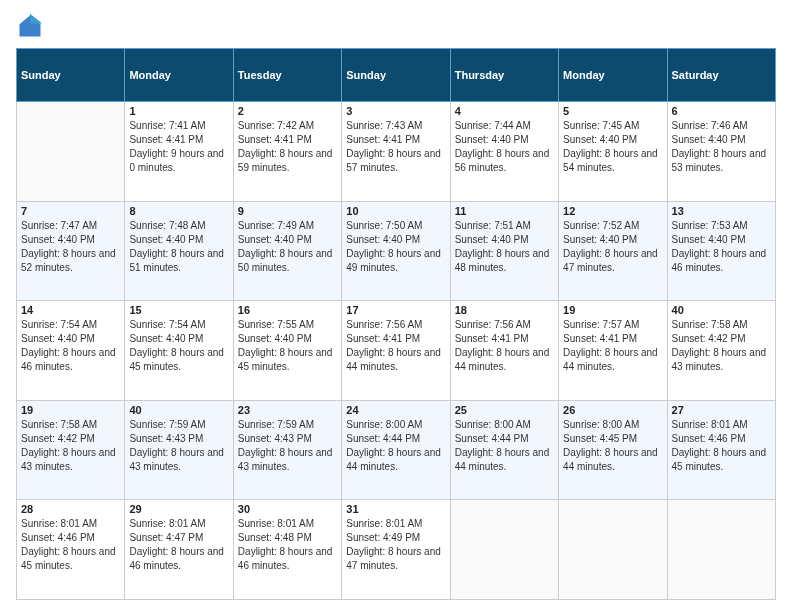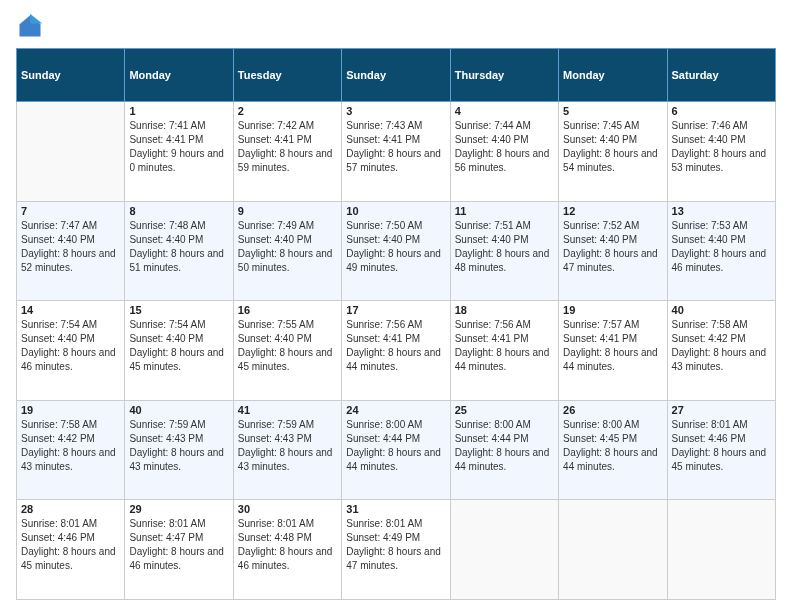--- a/index.html
+++ b/index.html
@@ -217,21 +217,21 @@
         <tr class="row-alt">
           <td>
             <div class="day-number">19</div>
             <div class="day-info">Sunrise: 7:58 AM<br>Sunset: 4:42 PM<br>Daylight: 8 hours and 43 minutes.</div>
           </td>
           <td>
             <div class="day-number">40</div>
             <div class="day-info">Sunrise: 7:59 AM<br>Sunset: 4:43 PM<br>Daylight: 8 hours and 43 minutes.</div>
           </td>
           <td>
-            <div class="day-number">41</div>
+            <div class="day-number">23</div>
             <div class="day-info">Sunrise: 7:59 AM<br>Sunset: 4:43 PM<br>Daylight: 8 hours and 43 minutes.</div>
           </td>
           <td>
             <div class="day-number">24</div>
             <div class="day-info">Sunrise: 8:00 AM<br>Sunset: 4:44 PM<br>Daylight: 8 hours and 44 minutes.</div>
           </td>
           <td>
             <div class="day-number">25</div>
             <div class="day-info">Sunrise: 8:00 AM<br>Sunset: 4:44 PM<br>Daylight: 8 hours and 44 minutes.</div>
           </td>

